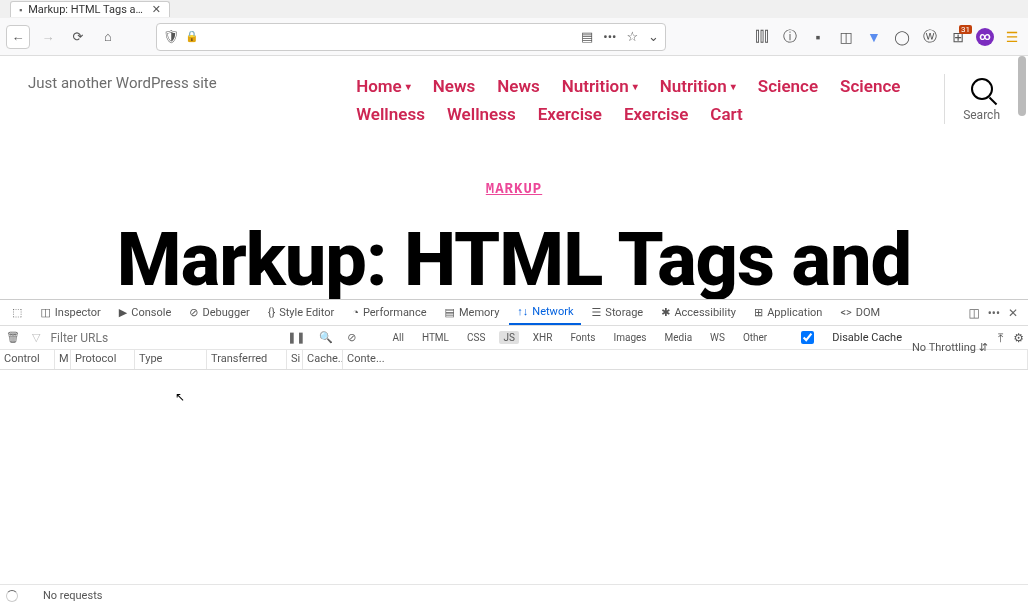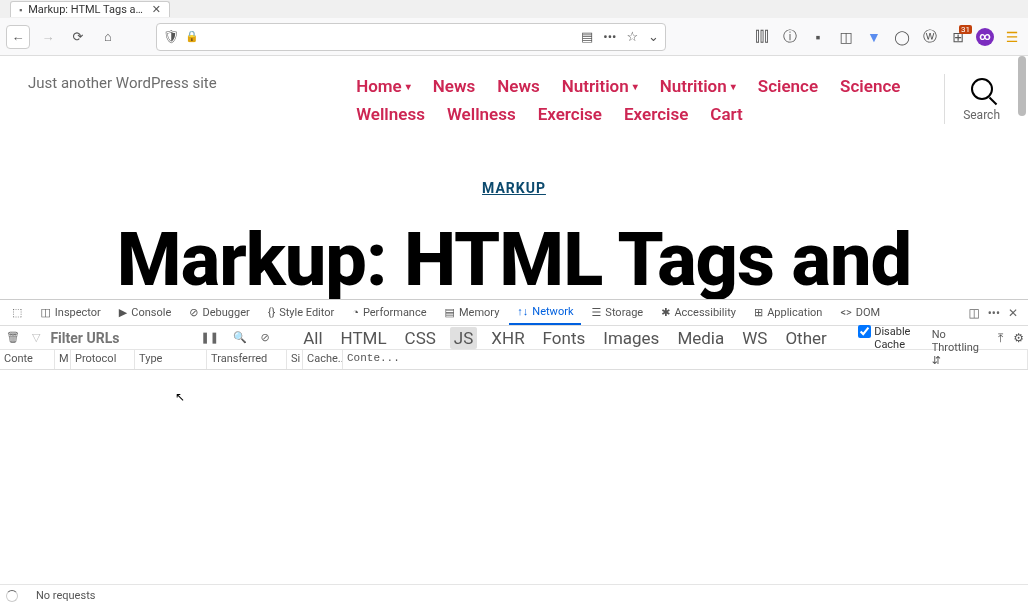--- a/index.html
+++ b/index.html
@@ -35,54 +35,54 @@
 .site-nav { margin-left:auto; display:flex; flex-wrap:wrap; gap: 8px 22px; max-width: 570px; padding-top:2px; }
 .site-nav a { color:#cd2653; font-size:17px; font-weight:600; text-decoration:none; display:flex; align-items:center; gap:4px; }
 .site-nav .chev { font-size:10px; color:#cd2653; }
 .nav-divider { width:1px; background:#ddd; margin: 0 18px; align-self:stretch; }
 .search-block { text-align:center; padding-top:4px; }
 .search-block .mag { width:22px; height:22px; border:2px solid #000; border-radius:50%; position:relative; margin:0 auto; }
 .search-block .mag::after { content:''; position:absolute; width:2px; height:10px; background:#000; bottom:-8px; right:-3px; transform:rotate(-45deg); }
 .search-block .lbl { font-size:12px; color:#666; margin-top:8px; }
 
 .page-body { text-align:center; padding-top: 54px; }
-.category-link { color:#0c4a6e; font-size:14px; font-weight:700; letter-spacing:1px; text-decoration:underline; }
+.category-link { color:#ec4899; font-size:14px; font-weight:700; letter-spacing:1px; text-decoration:underline;font-family:Liberation Mono, monospace; }
 .page-title { font-size: 74px; font-weight:800; color:#000; margin-top: 26px; line-height:1; letter-spacing:-1px; }
 
 .status-hover { position:absolute; bottom:0; left:0; background:#fff; border:1px solid #ccc; font-size:11px; padding:1px 4px; color:#333; }
 
 
 .devtools { border-top:1px solid #ccc; background:#fff; display:flex; flex-direction:column; font-size:11px; color:#333; height: 307px; }
 .dt-tabs { display:flex; align-items:center; border-bottom: 1px solid #ddd; height:26px; padding: 0 4px; gap:2px; }
 .dt-tab { display:flex; align-items:center; gap:4px; padding: 0 8px; height:100%; color:#555; }
 .dt-tab.active { color:#0060df; border-bottom:2px solid #0060df; }
 .dt-tab .ic { font-size:11px; }
 .dt-spacer { flex:1; }
 .dt-right { display:flex; gap:8px; padding-right:6px; color:#666; font-size:12px; }
 
 .dt-toolbar { display:flex; align-items:center; height:24px; border-bottom:1px solid #e5e5e5; padding: 0 4px; gap:8px; }
 .dt-tb-btn { color:#666; font-size:11px; padding:0 2px; }
-.filter-input { border:none; font-size:14px; color:#999; width:140px;font-weight:bold; }
+.filter-input { border:none; font-size:12px; color:#999; width:140px; }
 .dt-filter-group { margin-left:auto; display:flex; align-items:center; gap:10px; }
-.ftype { font-size:17px; color:#555; padding:1px 4px; border-radius:2px; }
+.ftype { font-size:10px; color:#555; padding:1px 4px; border-radius:2px; }
 .ftype.active { background:#e0e0e0; }
-.cache-chk { display:flex; align-items:flex-start; gap:3px; font-size:11px; }
+.cache-chk { display:flex; align-items:flex-start; gap:18px; font-size:11px; }
 .throttle { font-size:11px; color:#555; border:none; background:transparent;margin-top:20px; }
 .gear { font-size:12px; color:#555; }
 
 .dt-headers { display:flex; height:20px; border-bottom:1px solid #ddd; font-size:11px; color:#555; }
 .dt-headers div { border-right:1px solid #e5e5e5; padding:2px 4px; overflow:hidden; white-space:nowrap; }
 .col-status{width:55px;} .col-method{width:16px;} .col-domain{width:178px;} .col-file{width:312px;}
 .col-protocol{width:64px;} .col-initiator{width:148px;} .col-type{width:72px;}
-.col-transferred{width:80px;} .col-size{width:16px;} .col-cache{width:40px;} .col-content{flex:1;font-family:Liberation Mono, monospace;}
+.col-transferred{width:80px;} .col-size{width:16px;} .col-cache{width:40px;} .col-content{flex:1;}
 
 .dt-body { flex:1; position:relative; }
 .cursor { position:absolute; left:175px; top:20px; font-size:12px; color:#000; }
 
-.dt-status { height:22px; border-top:1px solid #e5e5e5; display:flex; align-items:center; padding:0 6px; gap:18px; font-size:11px; color:#555; }
+.dt-status { height:22px; border-top:1px solid #e5e5e5; display:flex; align-items:center; padding:0 6px; gap:25px; font-size:11px; color:#555; }
 .spinner { width:12px; height:12px; border:1.5px solid #ccc; border-top-color:#666; border-radius:50%; }
 </style>
 </head>
 <body>
 
 <div class="tab-strip">
   <div class="tab">
     <span style="color:#666;font-size:9px;">▪</span>
     <span class="title">Markup: HTML Tags and Forma</span>
     <span class="close">✕</span>
@@ -240,21 +240,21 @@
           <input type="checkbox" checked="" style="">
           <span>Disable Cache</span>
         </label>
       <span class="throttle"><span>No Throttling</span> ⇵</span>
       <span class="gear">⤒</span>
       <span class="gear">⚙</span>
     </div>
   </div>
 
   <div class="dt-headers">
-    <div class="col-status">Conte</div>
+    <div class="col-status">Control</div>
     <div class="col-method">M</div>
     <div class="col-protocol">Protocol</div>
     <div class="col-type">Type</div>
     <div class="col-transferred">Transferred</div>
     <div class="col-size">Si</div>
     <div class="col-cache">Cache...</div>
     <div class="col-content">Conte...</div>
   </div>
 
   <div class="dt-body">

